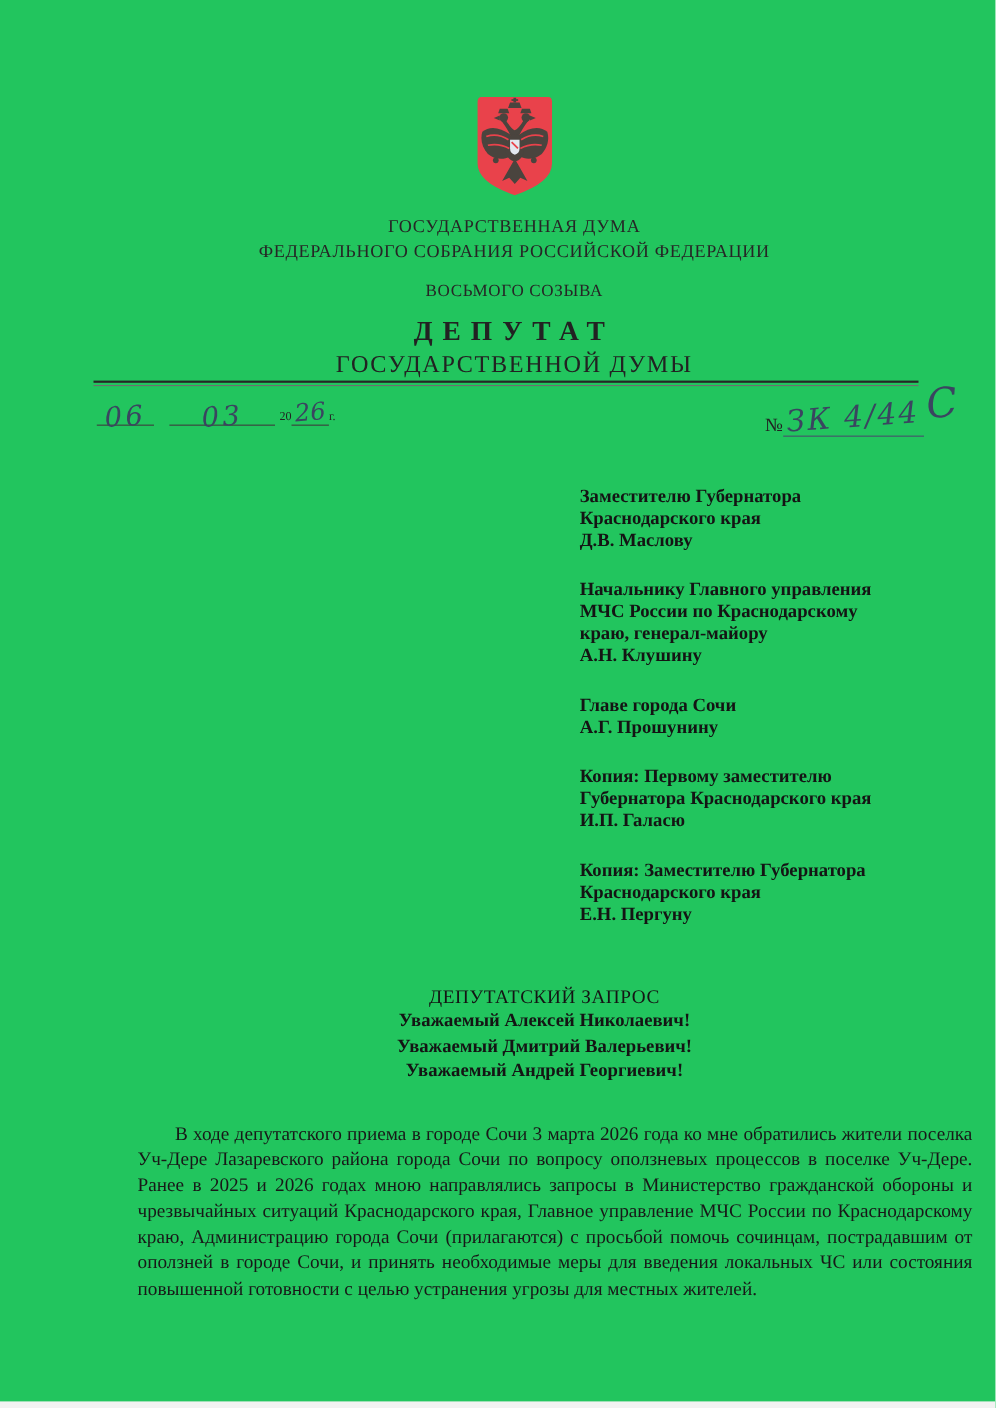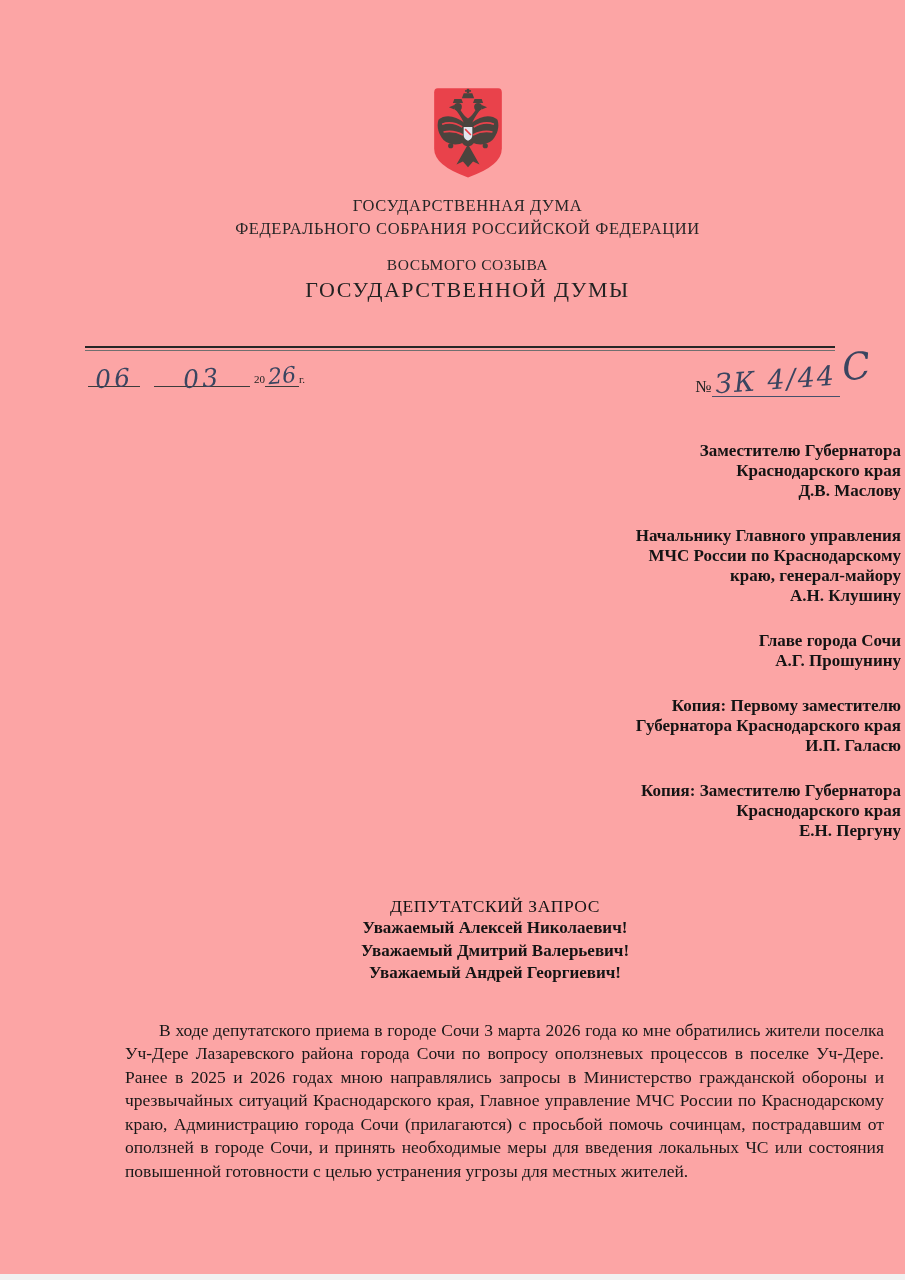--- a/index.html
+++ b/index.html
@@ -1,17 +1,17 @@
 <!DOCTYPE html>
 <html style="--emblem-red: #e9424b; --emblem-eagle: #4a443e; --ink: #3a4560;"><head>
 <meta charset="utf-8">
 <style>
   html,body { margin:0; padding:0; background:#ffffff; }
   .page {
-    position:relative; width:905px; height:1280px; background:#fca5a5;
+    position:relative; width:905px; height:1280px; background:#22c55e;
     font-family:"Liberation Serif","DejaVu Serif",serif; color:#1c1c1c;
     overflow:hidden;
   }
   
   .letterhead { position:absolute; top:86px; left:30px; width:875px; text-align:center; }
   .emblem-box { display:block; margin:0 auto 13px auto; width:72px; height:95px; }
   .shield-fill { fill:var(--emblem-red,#e9424b); }
   .eagle-fill  { fill:var(--emblem-eagle,#4a443e); }
   .red-detail  { stroke:var(--emblem-red,#e9424b); fill:none; stroke-width:2.2; }
   .org-line  { font-size:16.5px; line-height:23px; letter-spacing:0.6px; color:#262626; }
@@ -33,21 +33,21 @@
   .printed { font-size:11px; color:#222; }
   .date-right { position:absolute; right:10px; top:0; white-space:nowrap; }
   .num-label { font-size:17px; color:#222; vertical-align:bottom; }
   .blank-num { width:128px; border-bottom:1.5px solid #46506b; height:30px; }
   .hw-number { font-size:27px; letter-spacing:2px; transform:rotate(-4deg); position:relative; top:-2px; }
   .hw-suffix { font-size:37px; transform:rotate(-7deg); position:relative; top:-9px; margin-left:2px; }
   .hw-year   { font-size:22px; transform:rotate(-5deg) translateY(1px); }
   
   .recipients { position:absolute; left:527px; top:441px; width:374px;
                 font-weight:bold; font-size:17px; line-height:20px; color:#141414; }
-  .rcpt-group { margin-bottom:25px;text-align:right; }
+  .rcpt-group { margin-bottom:25px; }
   
   .doc-title { position:absolute; top:884px; left:125px; width:740px; text-align:center;
                font-weight:normal; font-size:17.5px; letter-spacing:0.5px; color:#141414; }
   .salutations { position:absolute; top:917px; left:125px; width:740px; text-align:center;
                  font-weight:bold; font-size:17px; line-height:22.5px; color:#141414; }
   .body-par { position:absolute; top:1001px; left:125px; width:759px;
               font-size:17.5px; line-height:23.5px; text-align:justify; text-indent:34px; color:#181818; }
   .scan-edge { position:absolute; bottom:0; left:0; width:100%; height:6px; background:#f2f2f2; }
 </style>
 </head>
@@ -79,20 +79,21 @@
       <path class="red-detail" d="M14,52 Q28,47 42,56"></path>
       <path class="red-detail" d="M16,63 Q30,60 43,67"></path>
       <path class="red-detail" d="M86,52 Q72,47 58,56"></path>
       <path class="red-detail" d="M84,63 Q70,60 57,67"></path>
       <path d="M44,56 h12 v11 q0,6 -6,8 q-6,-2 -6,-8 z" fill="#e3e7ef"></path>
       <path class="red-detail" d="M46,59 L54,67"></path>
     </svg>
     <div class="org-line">ГОСУДАРСТВЕННАЯ ДУМА</div>
     <div class="org-line">ФЕДЕРАЛЬНОГО СОБРАНИЯ РОССИЙСКОЙ ФЕДЕРАЦИИ</div>
     <div class="org-line org-line-3">ВОСЬМОГО СОЗЫВА</div>
+    <div class="dep-title">ДЕПУТАТ</div>
     <div class="dep-sub">ГОСУДАРСТВЕННОЙ ДУМЫ</div>
   </header>
 
   <div class="rule"></div>
 
   <div class="dateline">
     <div class="date-left">
       <span class="blank blank-day"><span class="hw hw-day">06</span></span><span class="blank blank-month"><span class="hw hw-month">03</span></span><span class="printed">20</span><span class="blank blank-year"><span class="hw hw-year">26</span></span><span class="printed">г.</span>
     </div>
     <div class="date-right">

